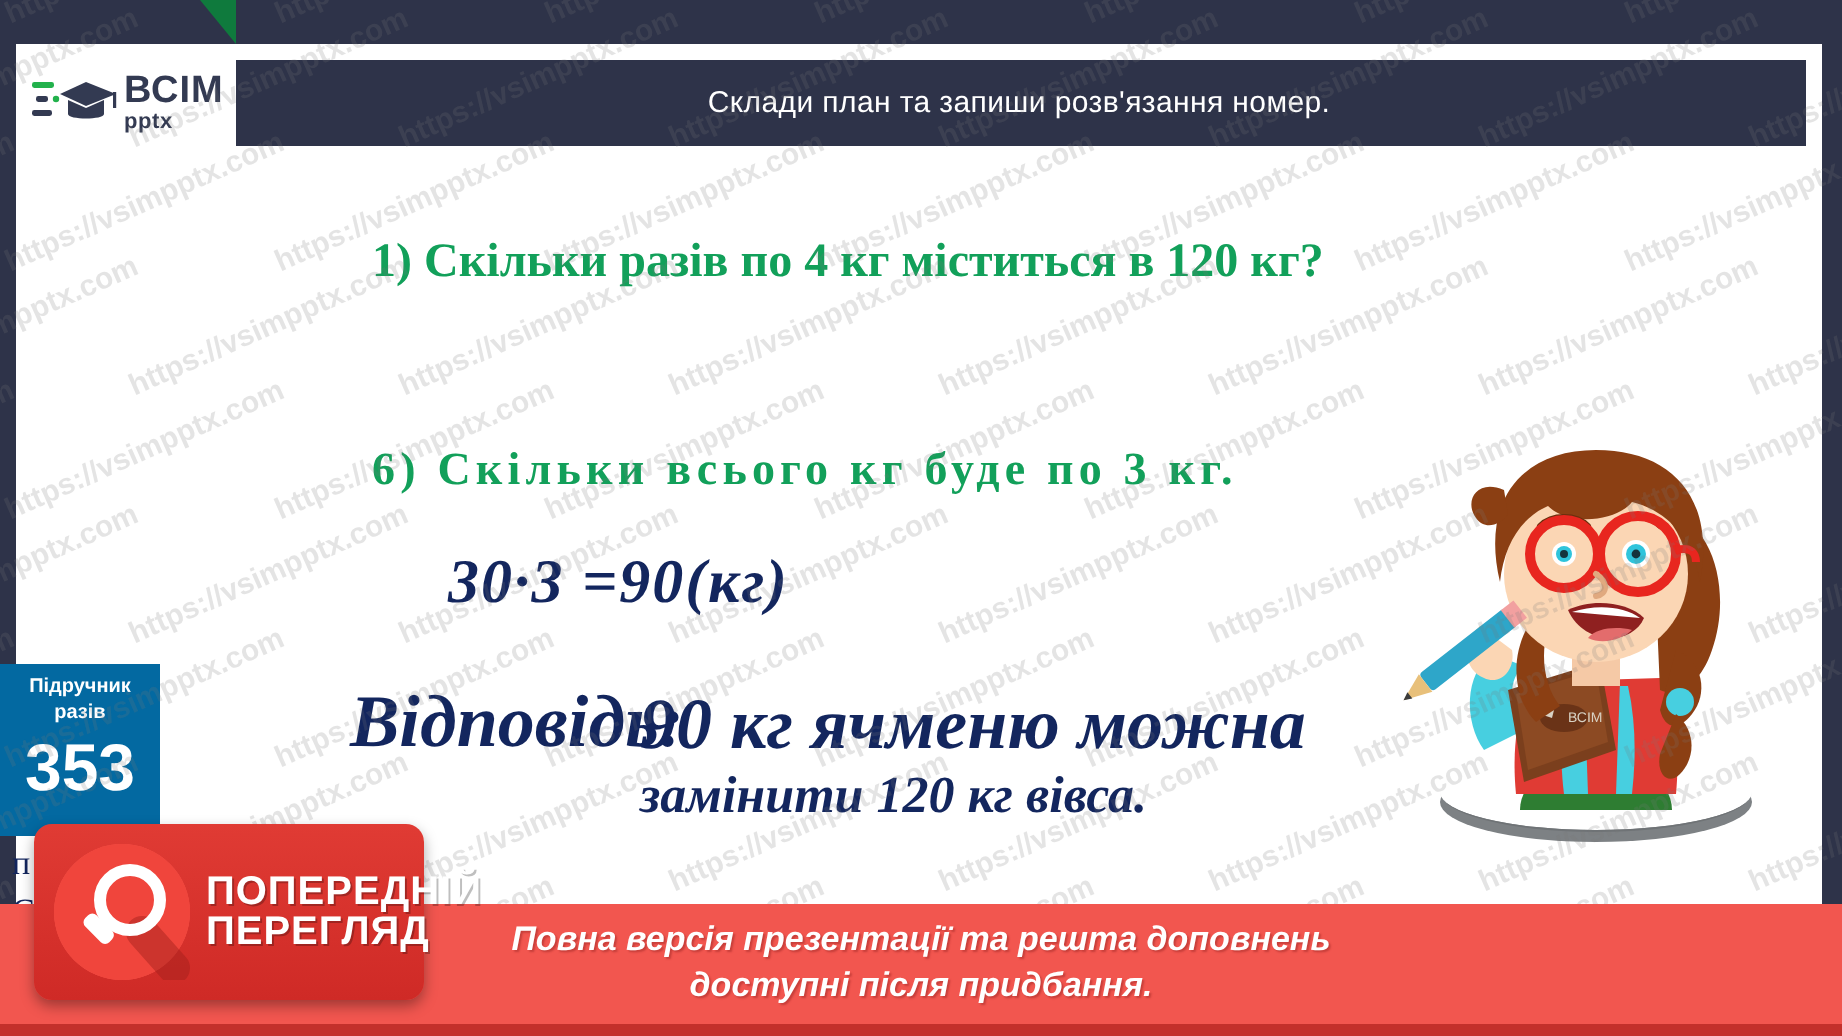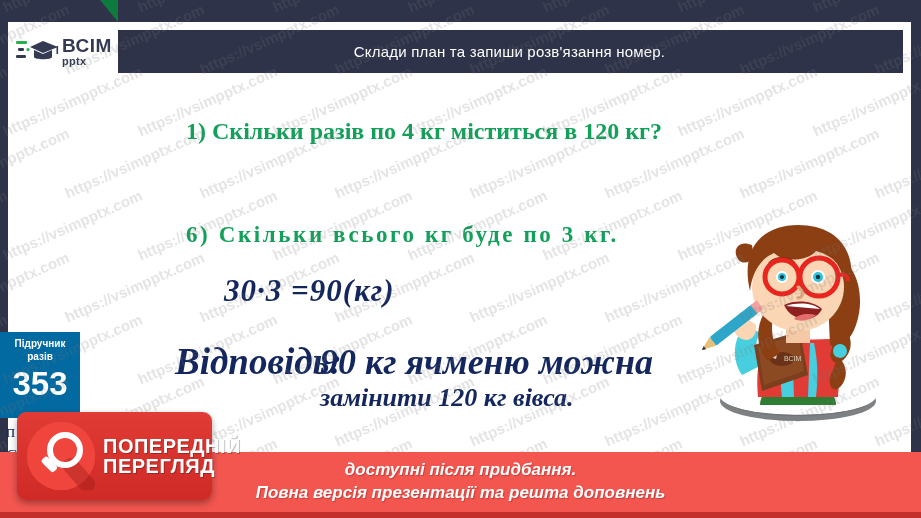--- a/index.html
+++ b/index.html
@@ -380,22 +380,22 @@
     <div>С</div>
   </div>
 
   <div class="book-card">
     <div class="book-l1">Підручник</div>
     <div class="book-l2">разів</div>
     <div class="book-num">353</div>
   </div>
 
   <div class="bottom-banner">
+    <div class="bb-line">Повна версія презентації та решта доповнень</div>
     <div class="bb-line">доступні після придбання.</div>
-    <div class="bb-line">Повна версія презентації та решта доповнень</div>
   </div>
   <div class="bottom-strip"></div>
 
   <div class="preview-btn">
     <div class="mag-circle">
       <svg width="68" height="68" viewBox="0 0 68 68">
         <circle cx="34" cy="34" r="34" fill="#f0453c"></circle>
         <path d="M44 44 L60 62" stroke="rgba(160,30,26,0.45)" stroke-width="16" stroke-linecap="round"></path>
         <circle cx="38" cy="28" r="15" fill="none" stroke="#ffffff" stroke-width="6"></circle>
         <rect x="14" y="38" width="17" height="8" rx="3" transform="rotate(45 22 42)" fill="#ffffff"></rect>

